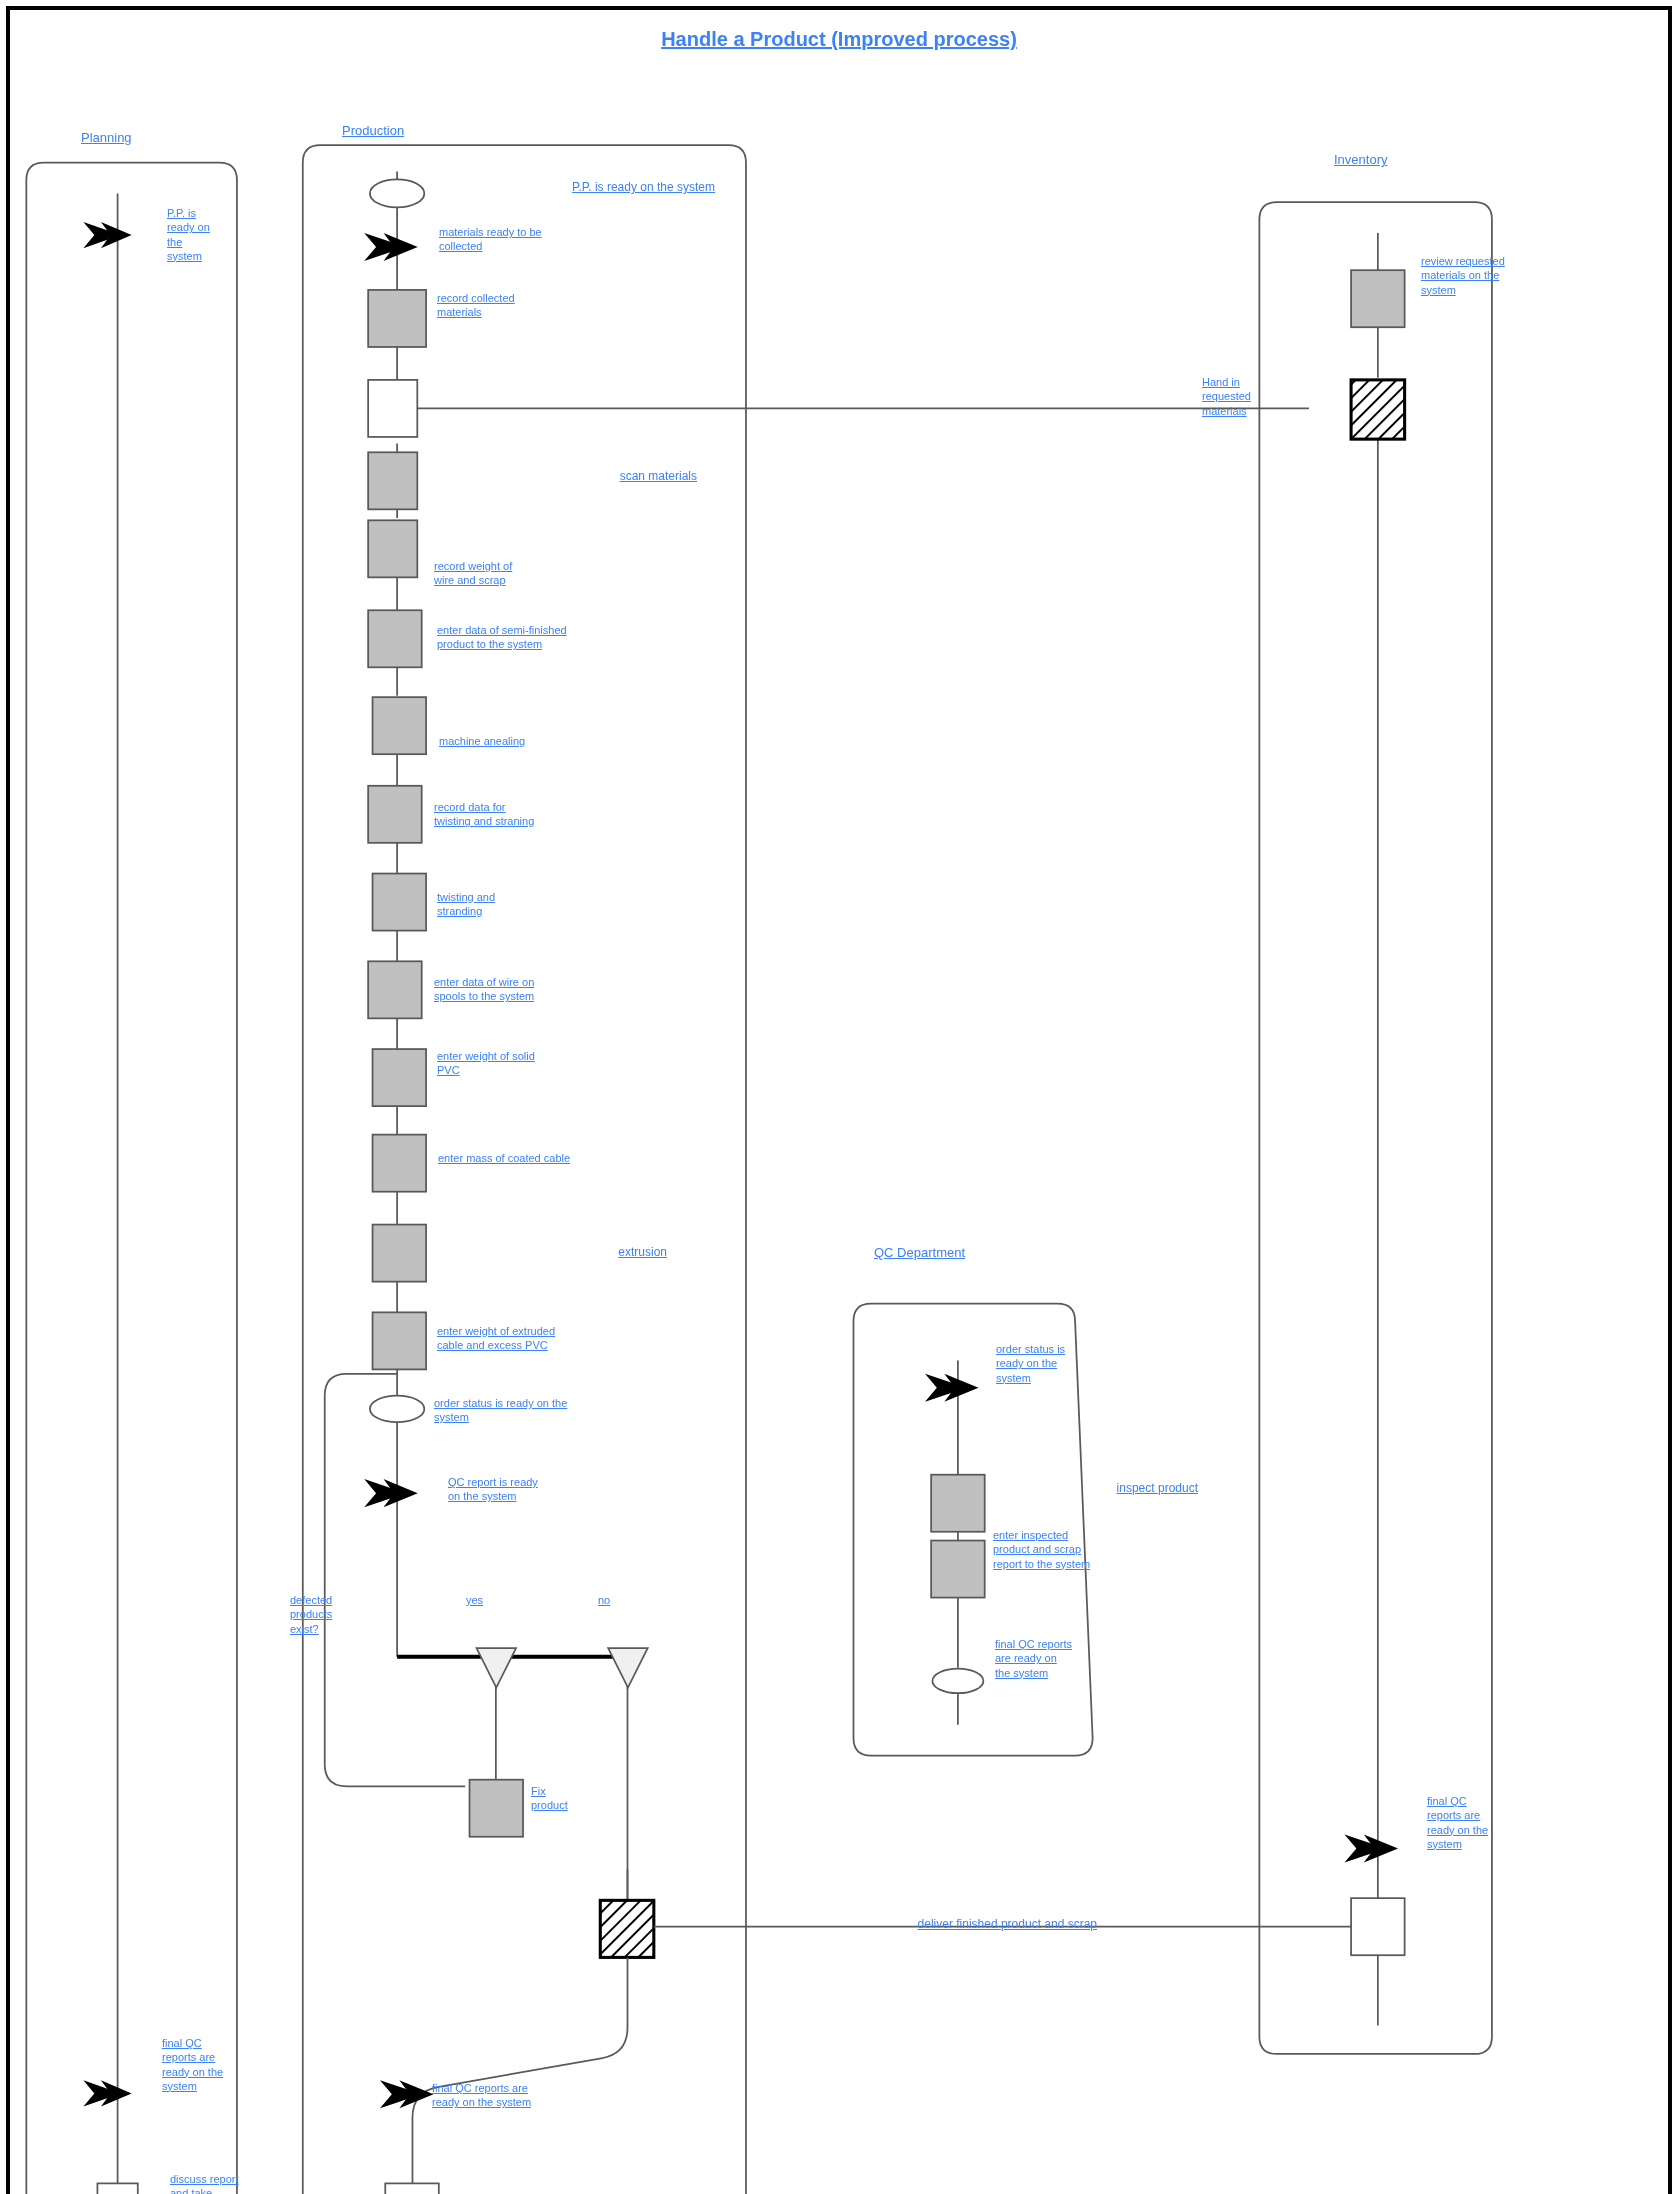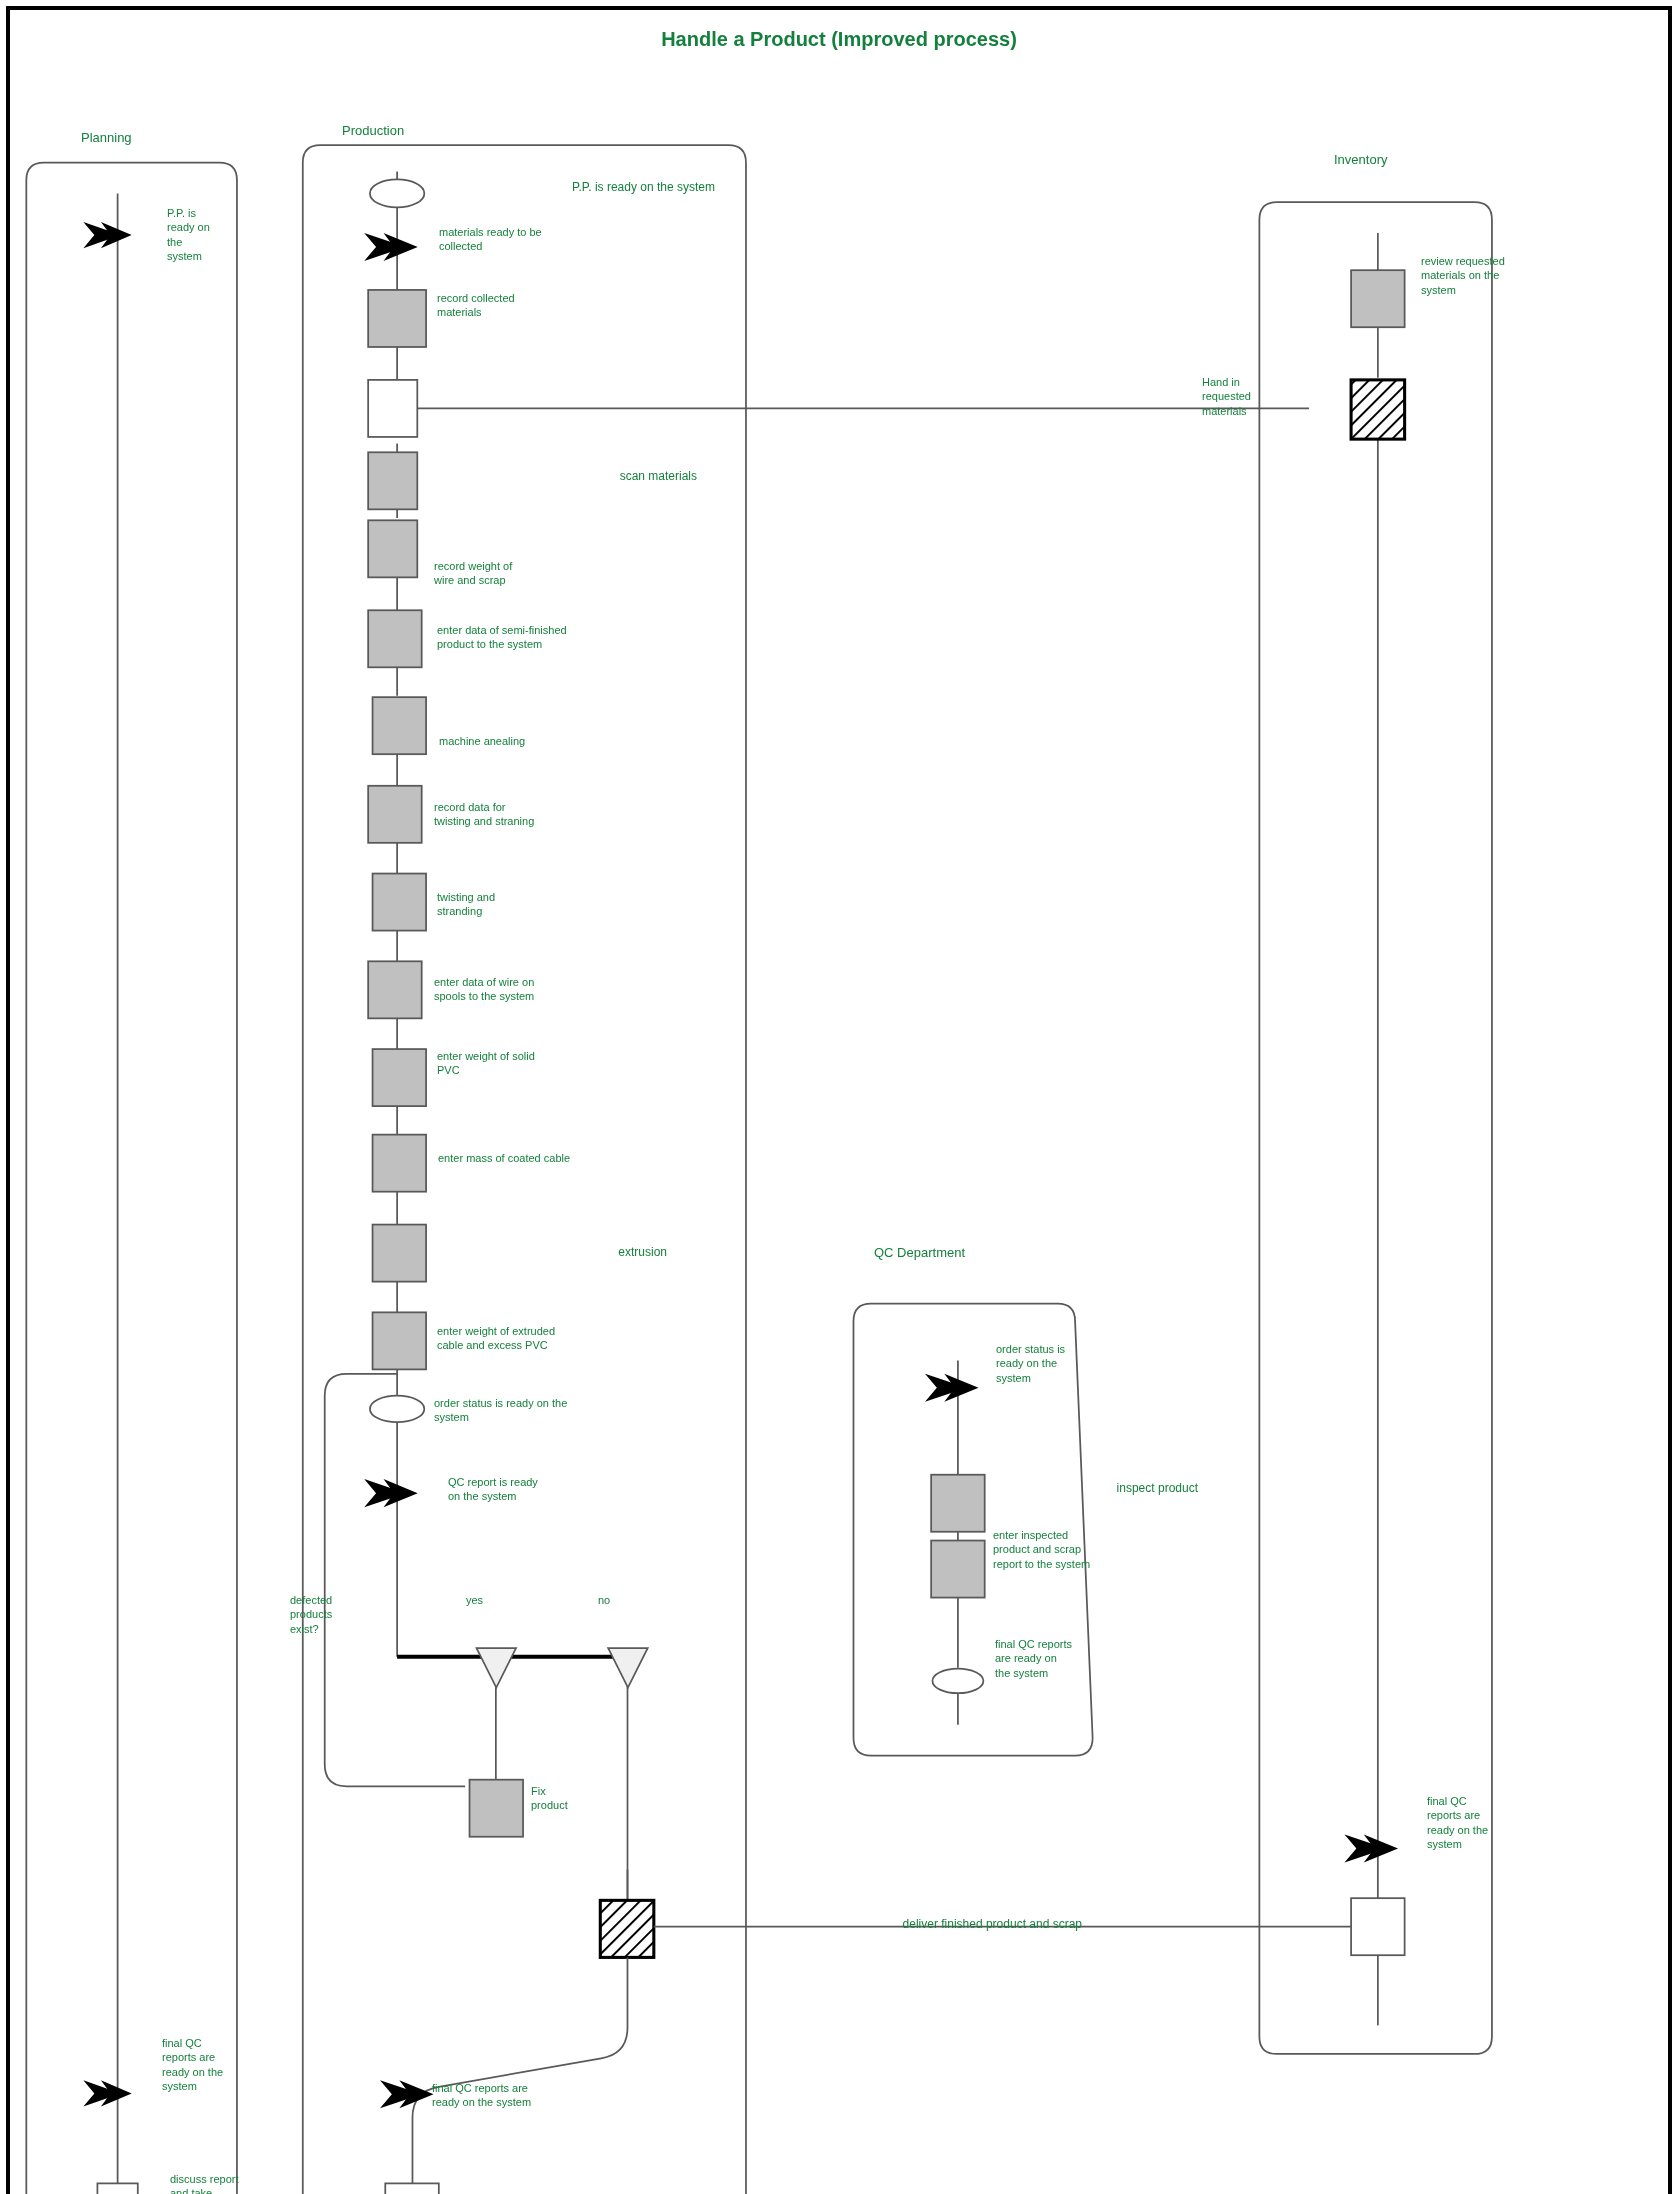--- a/index.html
+++ b/index.html
@@ -1,20 +1,20 @@
 <!DOCTYPE html>
 <html style="font-size:7px"><head>
 <meta charset="utf-8">
 <style>
   html,body{margin:0;padding:0;background:#ffffff;}
   body{font-family:"Liberation Sans", sans-serif;}
   #root{position:relative;width:1678px;height:2386px;background:#ffffff;overflow:hidden;}
   #frame{position:absolute;left:6.1px;top:6.1px;width:1666px;height:2373px;border:4.8px solid #000;box-sizing:border-box;background:#fff;}
   #svgmain{position:absolute;left:0;top:0;width:1678px;height:2386px;}
-  .lbl{position:absolute;color:#15803d;line-height:1.30;}
+  .lbl{position:absolute;color:#3b82f6;line-height:1.30;text-decoration:underline;}
   .ttl{font-weight:bold;font-size:20px;text-align:center;}
   .lanename{font-size:13px;text-align:left;white-space:nowrap;}
   .note{font-size:11px;text-align:left;}
   .note-l{font-size:12px;text-align:right;}
 </style>
 </head>
 <body>
 
 <div id="root">
   <div id="frame"></div>
@@ -176,21 +176,21 @@
   <div class="lbl note" style="left:437px;top:1049px;width:237px;">enter weight of solid<br>PVC</div>
   <div class="lbl note" style="left:438px;top:1151px;width:281px;">enter mass of coated cable</div>
   <div class="lbl note-l" style="left:456px;top:1245px;width:211px;">extrusion</div>
   <div class="lbl note" style="left:437px;top:1324px;width:281px;">enter weight of extruded<br>cable and excess PVC</div>
   <div class="lbl note" style="left:434px;top:1396px;width:290px;">order status is ready on the<br>system</div>
   <div class="lbl note" style="left:448px;top:1475px;width:228px;">QC report is ready<br>on the system</div>
   <div class="lbl note" style="left:290px;top:1593px;width:110px;">defected<br>products<br>exist?</div>
   <div class="lbl note" style="left:466px;top:1593px;width:60px;">yes</div>
   <div class="lbl note" style="left:598px;top:1593px;width:60px;">no</div>
   <div class="lbl note" style="left:531px;top:1784px;width:92px;">Fix<br>product</div>
-  <div class="lbl note-l" style="left:669px;top:1917px;width:413px;">deliver finished product and scrap</div>
+  <div class="lbl note-l" style="left:684px;top:1917px;width:413px;">deliver finished product and scrap</div>
   <div class="lbl note" style="left:432px;top:2081px;width:272px;">final QC reports are<br>ready on the system</div>
 
   <div class="lbl note" style="left:996px;top:1342px;width:176px;">order status is<br>ready on the<br>system</div>
   <div class="lbl note-l" style="left:996px;top:1481px;width:202px;">inspect product</div>
   <div class="lbl note" style="left:993px;top:1528px;width:215px;">enter inspected<br>product and scrap<br>report to the system</div>
   <div class="lbl note" style="left:995px;top:1637px;width:197px;">final QC reports<br>are ready on<br>the system</div>
 
   <div class="lbl note" style="left:1421px;top:254px;width:184px;">review requested<br>materials on the<br>system</div>
   <div class="lbl note" style="left:1202px;top:375px;width:127px;">Hand in<br>requested<br>materials</div>
   <div class="lbl note" style="left:1427px;top:1794px;width:145px;">final QC<br>reports are<br>ready on the<br>system</div>

